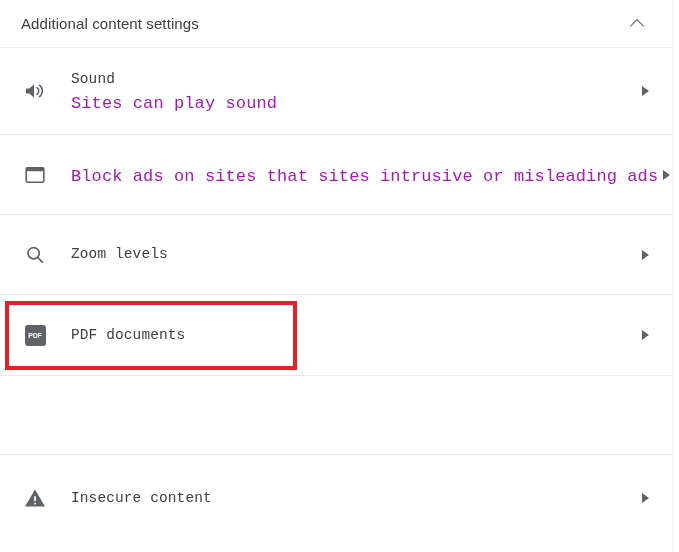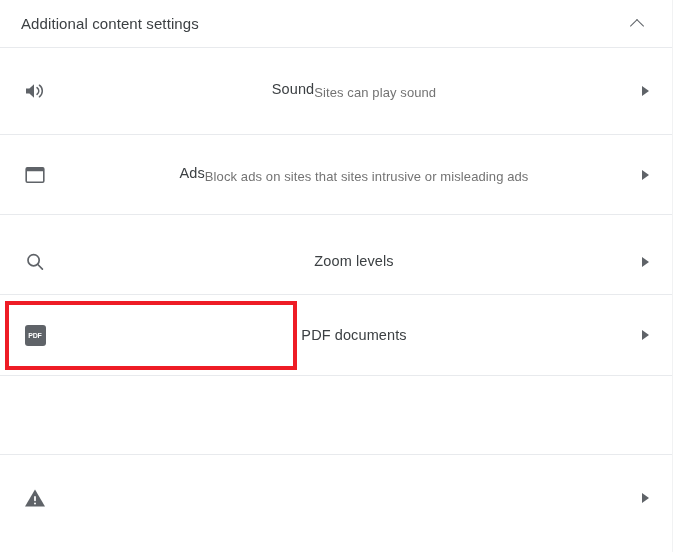--- a/index.html
+++ b/index.html
@@ -78,33 +78,34 @@
     min-width: 30px;
     height: 30px;
     display: flex;
     align-items: center;
     justify-content: center;
     margin-right: 21px;
   }
   .row-text {
     flex: 1 1 auto;
     display: flex;
-    flex-direction: row;
-    justify-content: center;
+    flex-direction: column;
+    justify-content: center;
+    font-family: Liberation Mono, monospace;
   }
   .row-title {
     font-size: 14.5px;
     color: #3c4043;
     line-height: 21px;
     letter-spacing: 0.1px;
     white-space: nowrap;
   }
   .row-sub {
-    font-size: 13px;
-    color: #737373;
+    font-size: 17px;
+    color: #a21caf;
     line-height: 21px;
     letter-spacing: 0.1px;
     margin-top: 3px;
     white-space: nowrap;
   }
   .row-arrow {
     width: 16px;
     min-width: 16px;
     height: 16px;
     display: flex;
@@ -203,48 +204,47 @@
   <div class="divider" style="top:134px;"></div>
 
   <div class="row" style="top:135px; height:79px;">
     <span class="row-icon">
       <svg class="ic" width="24" height="24" viewBox="0 0 24 24" aria-hidden="true">
         <rect x="3.2" y="4.8" width="17.6" height="14.4" rx="1.2" fill="none" stroke="#5f6368" stroke-width="1.6"></rect>
         <path fill="#5f6368" d="M3.2 6c0-.7.5-1.2 1.2-1.2h15.2c.7 0 1.2.5 1.2 1.2v2.2H3.2V6z"></path>
       </svg>
     </span>
     <span class="row-text">
-      <span class="row-title">Ads</span>
       <span class="row-sub">Block ads on sites that sites intrusive or misleading ads</span>
     </span>
     <span class="row-arrow">
       <span class="arrow-tri"></span>
     </span>
   </div>
 
   <div class="divider" style="top:214px;"></div>
 
-  <div class="row" style="top:222px; height:79px;gap:48px;">
+  <div class="row" style="top:215px; height:79px;">
     <span class="row-icon">
       <svg class="ic" width="24" height="24" viewBox="0 0 24 24" aria-hidden="true">
         <circle cx="10.6" cy="10.2" r="5.6" fill="none" stroke="#5f6368" stroke-width="1.7"></circle>
         <line x1="14.8" y1="14.5" x2="19.4" y2="19.1" stroke="#5f6368" stroke-width="1.7" stroke-linecap="round"></line>
       </svg>
     </span>
     <span class="row-text">
       <span class="row-title">Zoom levels</span>
     </span>
     <span class="row-arrow">
       <span class="arrow-tri"></span>
     </span>
   </div>
 
   <div class="divider" style="top:294px;"></div>
 
-  <div class="row" style="top:295px; height:80px;gap:42px;">
+  <div class="row" style="top:295px; height:80px;">
     <span class="row-icon">
       <span class="pdf-icon">
         <span class="pdf-label">PDF</span>
       </span>
     </span>
     <span class="row-text">
       <span class="row-title">PDF documents</span>
     </span>
     <span class="row-arrow">
       <span class="arrow-tri"></span>
@@ -258,20 +258,21 @@
 
   <div class="row" style="top:455px; height:86px;">
     <span class="row-icon">
       <svg class="ic" width="24" height="24" viewBox="0 0 24 24" aria-hidden="true">
         <path fill="#5f6368" d="M12 3.6L22 20.4H2L12 3.6z"></path>
         <rect x="11.1" y="10" width="1.8" height="5.2" rx="0.9" fill="#ffffff"></rect>
         <circle cx="12" cy="17.5" r="1" fill="#ffffff"></circle>
       </svg>
     </span>
     <span class="row-text">
+      <span class="row-title">Insecure content</span>
     </span>
     <span class="row-arrow">
       <span class="arrow-tri"></span>
     </span>
   </div>
 
   <div class="right-edge"></div>
 
   <div class="highlight-box" style="left:5px; top:301px; width:292px; height:69px;"></div>
 

